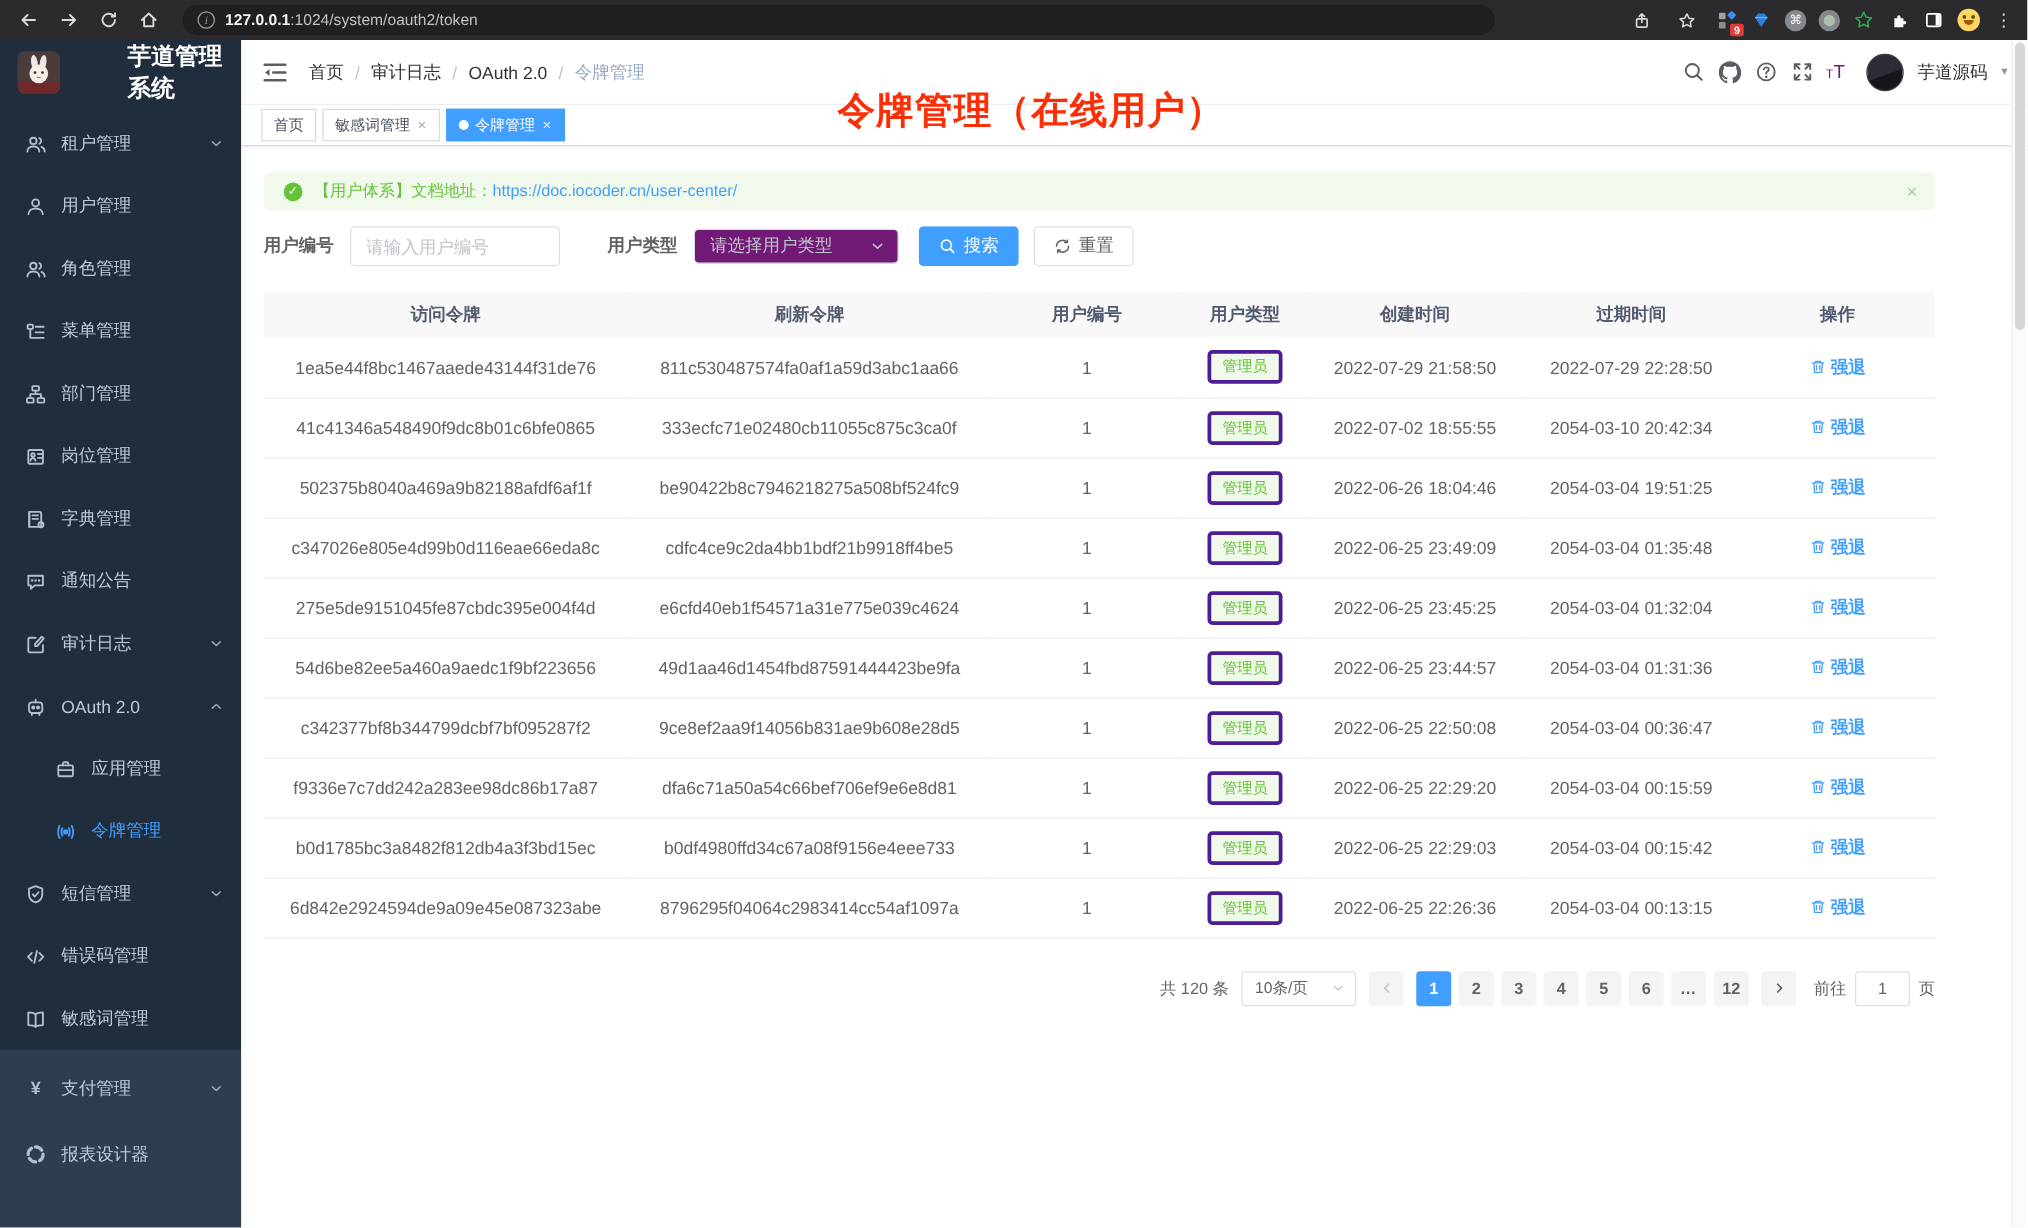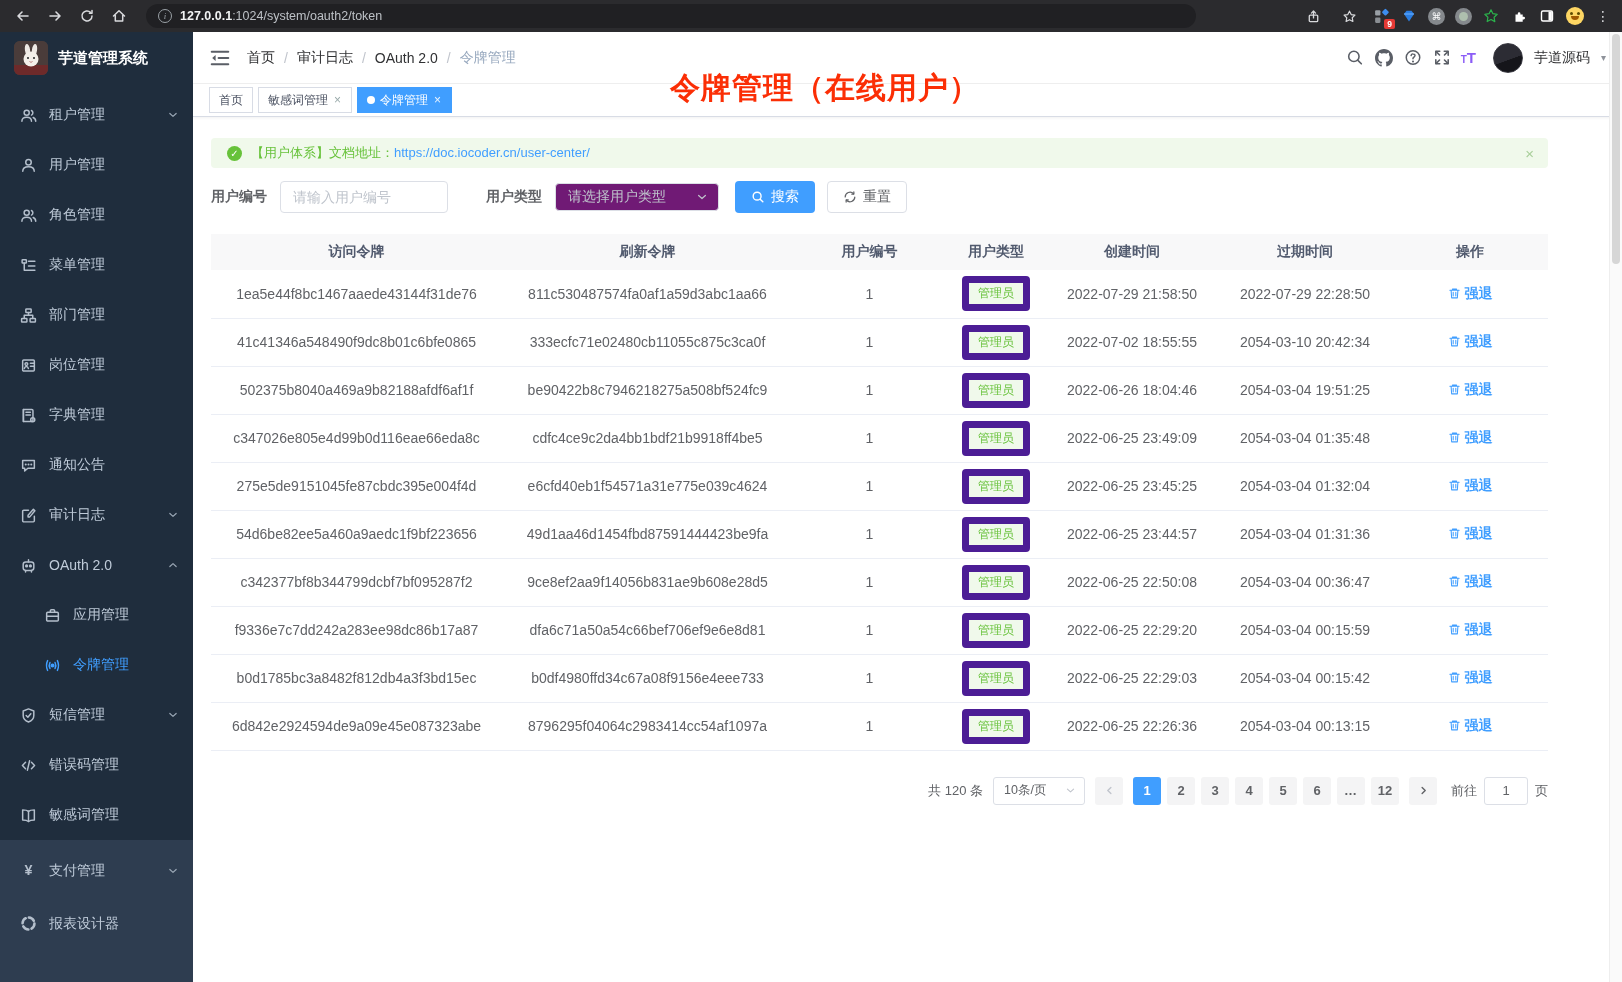--- a/index.html
+++ b/index.html
@@ -25,41 +25,41 @@
   .emoji-face { width:18px; height:18px; border-radius:50%; background:#fdd663; position:relative; }
   .emoji-face:before { content:""; position:absolute; left:4px; top:5px; width:3px; height:3px; border-radius:50%; background:#5f4b00; box-shadow:7px 0 0 #5f4b00; }
   .emoji-face:after { content:""; position:absolute; left:5px; top:9px; width:8px; height:4px; border-radius:0 0 8px 8px; background:#a05a00; }
   .vdots { font-size:14px; color:#d9dadd; letter-spacing:0; padding:0 2px; }
 
   
   #app { display:flex; height:950px; }
   #sidebar { width:193px; background:#1f2d3d; color:#bfcbd9; display:flex; flex-direction:column; flex-shrink:0; }
   #logo-row { height:52px; display:flex; align-items:center; gap:10px; padding-left:14px; }
   #logo-img { width:34px; height:34px; border-radius:6px; overflow:hidden; background:#4a3f3e; flex-shrink:0; }
-  #logo-title { color:#fff; font-size:15px; font-weight:700; }
+  #logo-title { color:#fff; font-size:19px; font-weight:700;margin-left:44px; }
   #sidebar-menu { padding-top:6px; }
   .menu-item { height:50px; display:flex; align-items:center; gap:12px; padding:0 14px 0 20px; font-size:14px; cursor:pointer; }
   .menu-item .mi-icon { width:17px; height:17px; color:#b4bfcc; flex-shrink:0; }
   .menu-item.sub { padding-left:44px; }
   .menu-item.active, .menu-item.active .mi-icon { color:#409eff; }
   .menu-item .chev { margin-left:auto; width:12px; height:12px; color:#9aa7b5; }
   .chev.up svg { transform:rotate(180deg); }
   #sidebar-bottom { flex:1; background:#2e3d50; padding-top:4px; }
   #sidebar-bottom .menu-item { height:53px; }
 
   
   #main { flex:1; display:flex; flex-direction:column; position:relative; background:#fff; min-width:0; }
   #navbar { height:52px; display:flex; align-items:center; padding:0 16px; border-bottom:1px solid #f0f0f0; }
   #hamburger { width:22px; height:22px; color:#5a5e66; margin-right:16px; cursor:pointer; }
   #breadcrumb { display:flex; align-items:center; gap:9px; font-size:14px; color:#303133; font-weight:500; }
   #breadcrumb .sep { color:#c0c4cc; font-weight:400; }
   #breadcrumb .crumb:last-of-type { color:#97a8be; font-weight:400; }
   #navbar-right { margin-left:auto; display:flex; align-items:center; gap:9px; color:#5a5e66; }
   .nav-ico { width:20px; height:20px; padding:1px; display:flex; align-items:center; justify-content:center; cursor:pointer; }
-  #font-size-btn { font-weight:700; font-size:15px; color:#8b5cf6; cursor:pointer; }
+  #font-size-btn { font-weight:400; font-size:15px; color:#701a75; cursor:pointer; }
   #font-size-btn .small-t { font-size:10px; }
   #user-avatar { width:30px; height:30px; border-radius:50%; margin-left:8px; background:linear-gradient(160deg,#2c2c34 55%,#15151a 56%); border:1px solid #3a3a42; cursor:pointer; }
   #user-name { font-size:14px; color:#303133; margin-left:2px; cursor:pointer; }
   #user-caret { color:#8f939b; font-size:10px; margin-left:2px; cursor:pointer; }
 
   #annotation { position:absolute; left:477px; top:36px; font-size:30px; font-weight:700; color:#fb2e05; letter-spacing:1px; z-index:5; white-space:nowrap; }
 
   #tags-bar { height:33px; display:flex; align-items:center; gap:5px; padding:0 16px; border-bottom:1px solid #d8dce5; box-shadow:0 1px 3px rgba(0,0,0,.06); }
   .tag-item { height:26px; display:flex; align-items:center; gap:5px; padding:0 9px; border:1px solid #d8dce5; background:#fff; color:#495060; font-size:12px; cursor:pointer; }
   .tag-item .tag-close { font-size:12px; color:#9aa; padding:0 1px; }
@@ -84,21 +84,21 @@
   .f-select .chev-s { width:12px; height:12px; color:#c0c4cc; }
   .btn { height:32px; border-radius:4px; font-size:14px; display:flex; align-items:center; gap:6px; padding:0 15px; cursor:pointer; border:1px solid transparent; font-family:inherit; }
   #search-btn { background:#409eff; color:#fff; margin-left:16px; }
   #reset-btn { background:#fff; color:#606266; border-color:#dcdfe6; margin-left:12px; }
   .btn .b-ico { width:14px; height:14px; }
 
   
   #token-table { margin-top:21px; border-collapse:collapse; table-layout:fixed; font-size:14px; }
   #token-table th { height:36px; background:#f8f8f9; color:#515a6e; font-weight:700; text-align:center; }
   #token-table td { height:48px; border-bottom:1px solid #ebeef5; text-align:center; color:#606266; }
-  .type-tag { display:inline-block; padding:2px 9px; font-size:12px; color:#67c23a; background:#f0f9eb; border:7px solid #4c1d95; border-radius:4px; line-height:17px; }
+  .type-tag { display:inline-block; padding:2px 9px; font-size:12px; color:#67c23a; background:#f0f9eb; border:3px solid #4c1d95; border-radius:4px; line-height:17px; }
   .row-action { color:#409eff; display:inline-flex; align-items:center; gap:4px; cursor:pointer;font-weight:bold; }
   .row-action .t-ico { width:13px; height:13px; }
 
   
   #pagination { margin-top:26px; display:flex; align-items:center; justify-content:flex-end; gap:10px; font-size:13px; color:#606266; }
   #page-size { width:92px; height:28px; border:1px solid #dcdfe6; border-radius:3px; display:flex; align-items:center; justify-content:space-between; padding:0 8px 0 10px; color:#606266; font-size:12.5px; cursor:pointer; }
   #page-size .chev-s { width:11px; height:11px; color:#c0c4cc; }
   #page-list { display:flex; align-items:center; gap:6px; }
   .pg { min-width:28px; height:28px; border-radius:3px; background:#f4f4f5; color:#606266; font-weight:600; display:flex; align-items:center; justify-content:center; padding:0 4px; cursor:pointer; font-size:13px; }
   .pg.active { background:#409eff; color:#fff; }

